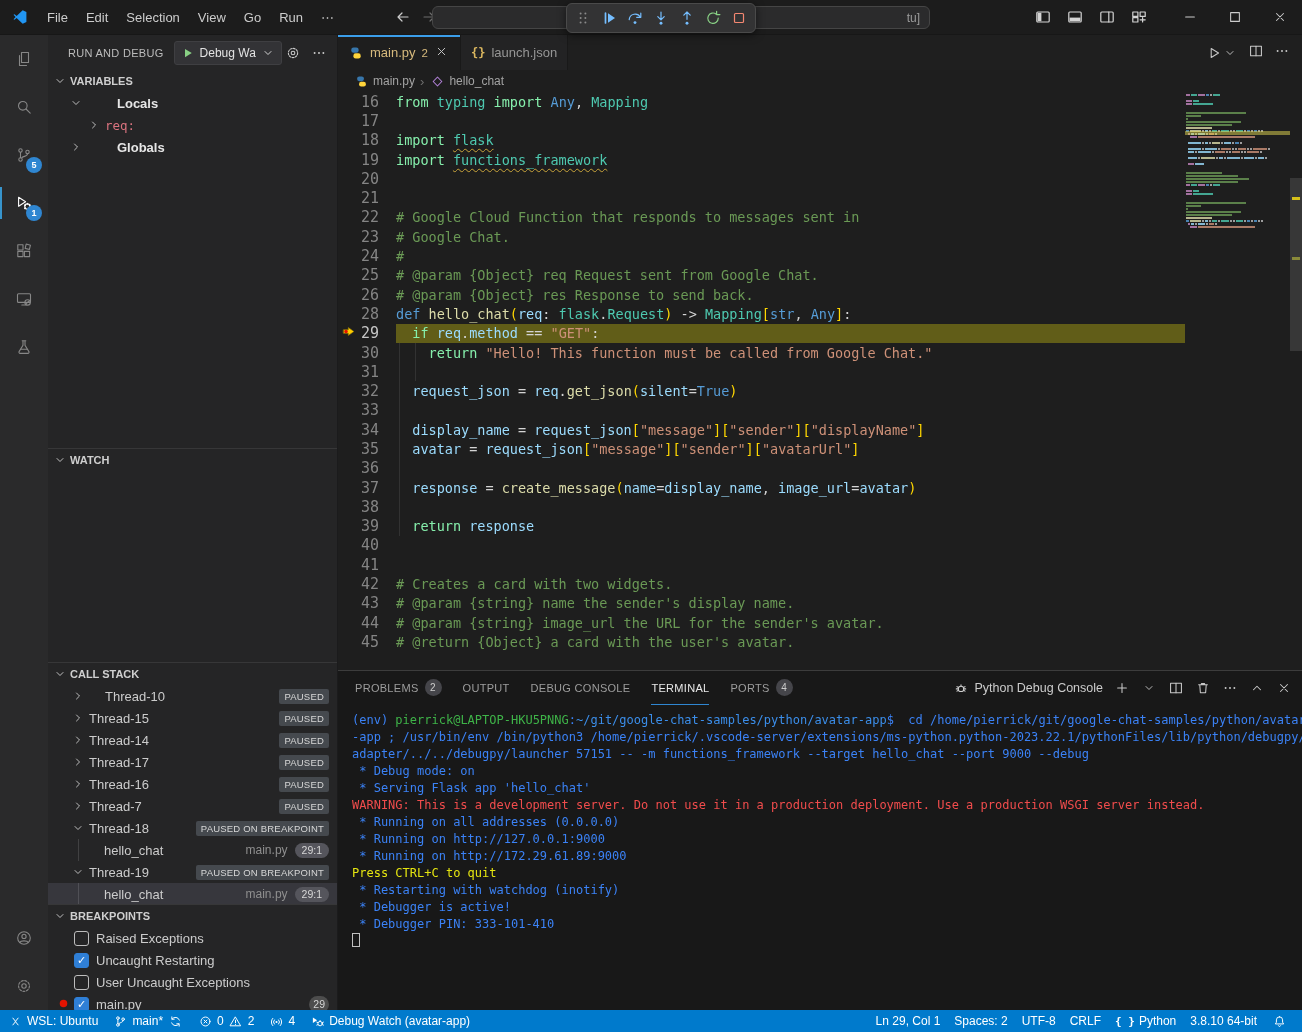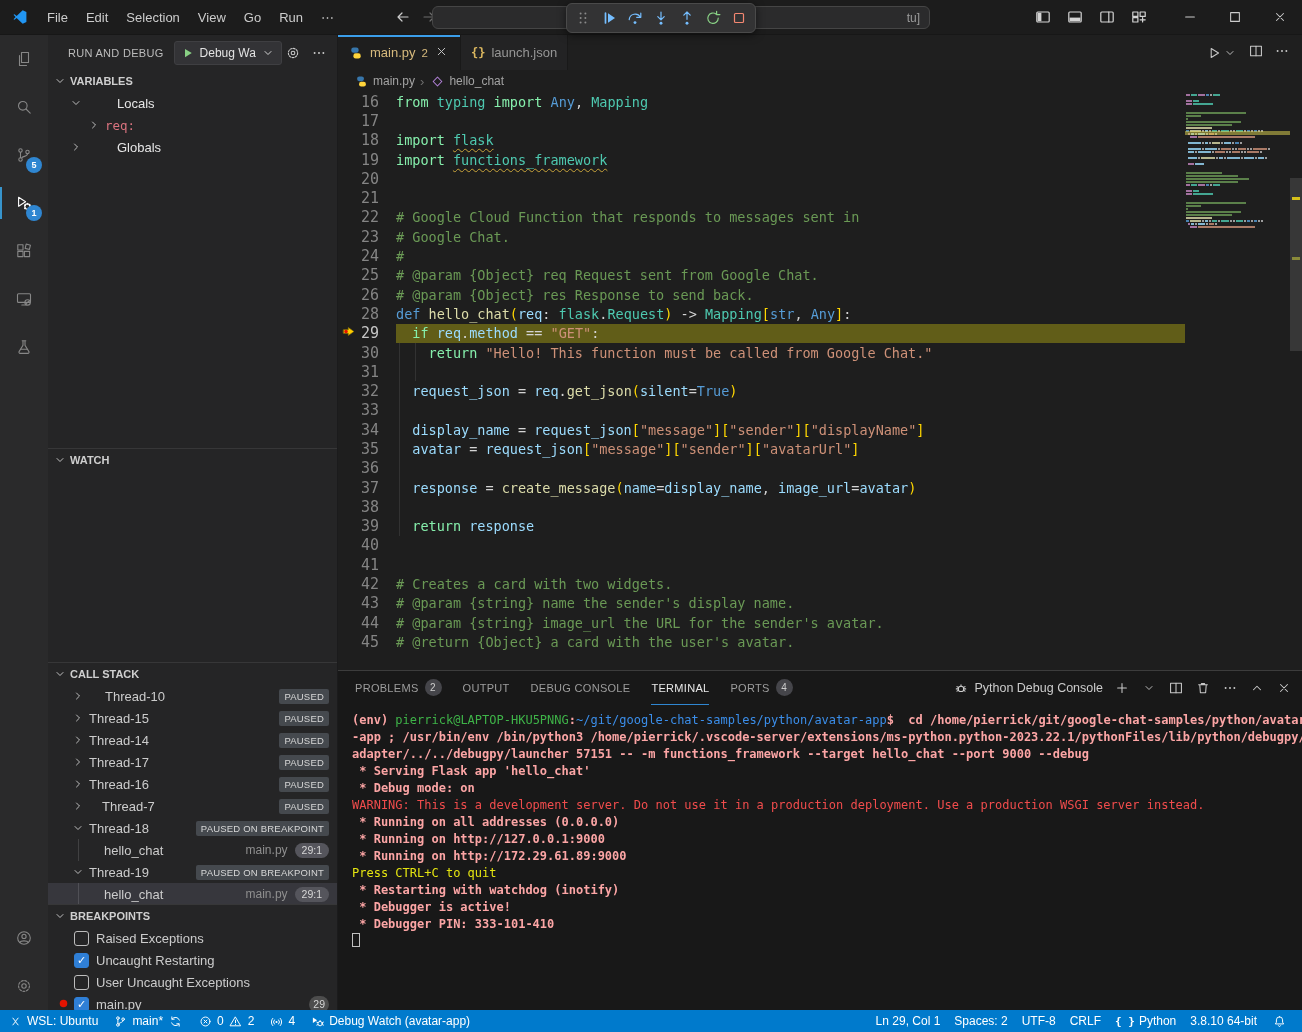--- a/index.html
+++ b/index.html
@@ -46,21 +46,21 @@
   
   .sidebar { width:290px; background:#252526; flex:none; display:flex; flex-direction:column; font-size:13px; border-right:1px solid #1b1b1c; min-height:0; }
   .side-header { height:35px; flex:none; display:flex; align-items:center; padding:0 10px 0 20px; }
   .side-title { font-size:11px; color:#bcbcbc; letter-spacing:.3px; white-space:nowrap; }
   .cfg-select { margin-left:10px; height:24px; background:#333336; border:1px solid #3f3f42; border-radius:3px; display:flex; align-items:center; padding:0 5px; gap:4px; color:#e3e3e3; font-size:12px; }
   .side-hdr-icons { margin-left:auto; display:flex; gap:10px; color:#cccccc; }
   .section { overflow:hidden; display:flex; flex-direction:column; }
   .section + .section { border-top:1px solid rgba(140,140,140,.18); }
   .section-header { height:22px; flex:none; display:flex; align-items:center; gap:2px; padding-left:4px; font-size:11px; font-weight:bold; color:#cfcfcf; }
   .tree-row { height:22px; flex:none; display:flex; align-items:center; white-space:nowrap; overflow:hidden; position:relative; }
-  .tr-bold { font-weight:normal; color:#e6e6e6;padding-left:31px; }
+  .tr-bold { font-weight:bold; color:#e6e6e6;padding-left:31px; }
   .var-name { color:#d9737e; margin-right:5px; font-family:"DejaVu Sans Mono", monospace; font-size:12.5px; }
   .var-val { color:#c3c3c3; font-family:"DejaVu Sans Mono", monospace; font-size:12.5px; }
   .tbadge { margin-left:auto; margin-right:8px; background:#45494e; color:#d7d7d7; font-size:9.5px; padding:2px 5px; border-radius:2px; letter-spacing:.2px; flex:none; }
   .frame-row .file { margin-left:auto; color:#8f8f8f; font-size:12px; }
   .pill { margin:0 8px 0 7px; background:#55555c; color:#d7d7d7; font-size:10.5px; border-radius:9px; padding:1.5px 7px; flex:none; }
   .frame-row.sel { background:#37373d; }
   .guideline { position:absolute; left:30px; top:0; bottom:0; width:1px; background:rgba(255,255,255,.13); }
   .cb { width:15px; height:15px; border:1px solid #bdbdbd; border-radius:3px; background:transparent; display:flex; align-items:center; justify-content:center; font-size:11px; color:#fff; flex:none; margin-right:7px; }
   .cb.on { background:#2f7fd6; border-color:#2f7fd6; }
   .bp-dot { position:absolute; left:7px; }
@@ -105,21 +105,21 @@
   
   .panel { height:340px; flex:none; display:flex; flex-direction:column; background:#181818; border-top:1px solid #3c3c3c; }
   .panel-header { height:34px; flex:none; display:flex; align-items:center; padding:0 10px 0 17px; gap:21px; }
   .ptab { height:34px; display:flex; align-items:center; gap:6px; font-size:11px; color:#9d9d9d; letter-spacing:.3px; border-bottom:1px solid transparent; }
   .ptab.active { color:#e7e7e7; border-bottom-color:#2f86d1; }
   .pbadge { min-width:17px; height:17px; border-radius:9px; background:#45454a; color:#cccccc; font-size:10px; display:flex; align-items:center; justify-content:center; padding:0 4px; }
   .panel-actions { margin-left:auto; display:flex; align-items:center; gap:11px; color:#c9c9c9; }
   .console-sel { display:flex; align-items:center; gap:5px; font-size:12.5px; color:#cccccc; }
   .terminal { flex:1; padding:7px 14px 0 14px; font-family:"DejaVu Sans Mono", monospace; font-size:12px; line-height:17px; overflow:hidden; }
   .tl { white-space:pre; }
-  .t-w{color:#fca5a5;font-weight:bold;} .t-g{color:#3eb348;} .t-b{color:#3b8eea;} .t-r{color:#f14c4c;} .t-y{color:#e5e510;}
+  .t-w{color:#3b82f6;} .t-g{color:#3eb348;} .t-b{color:#3b8eea;} .t-r{color:#f14c4c;} .t-y{color:#e5e510;}
   .cursor { display:inline-block; width:8px; height:14px; border:1px solid #c0c0c0; vertical-align:-2px; }
 
   
   .statusbar { height:22px; flex:none; background:#007acc; display:flex; align-items:center; color:#ffffff; font-size:12px; }
   .sb-item { height:22px; display:flex; align-items:center; gap:4px; padding:0 7px; white-space:nowrap; }
   .sb-item .ico { color:#fff; }
   .sb-left { display:flex; align-items:flex-end; }
   .sb-right { margin-left:auto; display:flex; align-items:center; padding-right:8px; }
   .braces { font-family:"DejaVu Sans Mono",monospace; font-size:11px; font-weight:bold; }
 </style>
@@ -504,21 +504,21 @@
             </span>
             <span style="margin-left:3px">Thread-16</span>
             <span class="tbadge">PAUSED</span>
           </div>
           <div class="tree-row" style="padding-left:22px">
             <span class="ico s12">
               <svg viewBox="0 0 16 16">
                 <path d="M6 4l4 4-4 4"></path>
               </svg>
             </span>
-            <span style="margin-left:16px">Thread-7</span>
+            <span style="margin-left:3px">Thread-7</span>
             <span class="tbadge">PAUSED</span>
           </div>
           <div class="tree-row" style="padding-left:22px">
             <span class="ico s12">
               <svg viewBox="0 0 16 16">
                 <path d="M4 6l4 4 4-4"></path>
               </svg>
             </span>
             <span style="margin-left:3px">Thread-18</span>
             <span class="tbadge">PAUSED ON BREAKPOINT</span>
@@ -1186,22 +1186,22 @@
                 <svg viewBox="0 0 16 16">
                   <path d="M4 4l8 8M12 4l-8 8"></path>
                 </svg>
               </span>
           </div>
         </div>
         <div class="terminal" id="terminal">
             <div class="tl"><span class="t-w">(env) </span><span class="t-g">pierrick@LAPTOP-HKU5PNNG</span><span class="t-w">:</span><span class="t-b">~/git/google-chat-samples/python/avatar-app</span><span class="t-w">$</span><span class="t-w">  cd /home/pierrick/git/google-chat-samples/python/avatar</span></div>
             <div class="tl"><span class="t-w">-app ; /usr/bin/env /bin/python3 /home/pierrick/.vscode-server/extensions/ms-python.python-2023.22.1/pythonFiles/lib/python/debugpy/</span></div>
             <div class="tl"><span class="t-w">adapter/../../debugpy/launcher 57151 -- -m functions_framework --target hello_chat --port 9000 --debug</span></div>
+            <div class="tl"><span class="t-w"> * Debug mode: on</span></div>
             <div class="tl"><span class="t-w"> * Serving Flask app 'hello_chat'</span></div>
-            <div class="tl"><span class="t-w"> * Debug mode: on</span></div>
             <div class="tl"><span class="t-r">WARNING: This is a development server. Do not use it in a production deployment. Use a production WSGI server instead.</span></div>
             <div class="tl"><span class="t-w"> * Running on all addresses (0.0.0.0)</span></div>
             <div class="tl"><span class="t-w"> * Running on http://127.0.0.1:9000</span></div>
             <div class="tl"><span class="t-w"> * Running on http://172.29.61.89:9000</span></div>
             <div class="tl"><span class="t-y">Press CTRL+C to quit</span></div>
             <div class="tl"><span class="t-w"> * Restarting with watchdog (inotify)</span></div>
             <div class="tl"><span class="t-w"> * Debugger is active!</span></div>
             <div class="tl"><span class="t-w"> * Debugger PIN: 333-101-410</span></div>
             <div class="tl"><span class="cursor"></span></div>
           </div>

